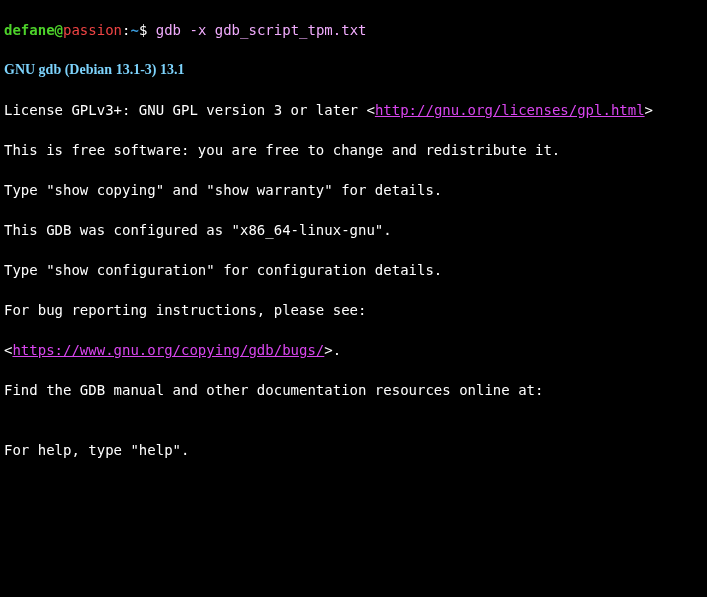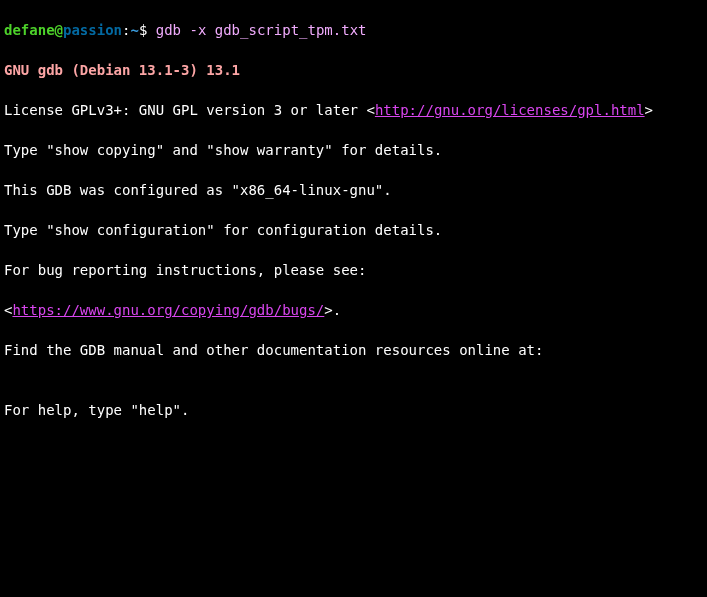--- a/index.html
+++ b/index.html
@@ -12,36 +12,37 @@
     line-height: 20px;
     width: 707px;
     height: 597px;
     overflow: hidden;
   }
   .terminal {
     padding: 0px 4px;
     white-space: pre;
   }
   .user { color: #4dd22a; font-weight: bold; text-align: center; }
-  .host { color: #0369a1; font-weight: bold; }
+  .host { color: #ef4444; font-weight: normal; }
   .at   { color: #4dd22a; font-weight: bold; }
   .colon{ color: #ffffff; }
   .path { color: #3a9bdc; font-weight: bold; }
   .dollar{ color: #ffffff; }
   .cmd  { color: #f0abfc; }
-  .title{ color: #fca5a5; font-weight: bold; }
+  .title{ color: #7dd3fc; font-weight: bold; font-family: Liberation Serif, serif; }
   .link { color: #d946ef; text-decoration: underline; }
 </style>
 </head>
 <body>
 
 <div class="terminal">
 <div><span class="user">defane</span><span class="at">@</span><span class="host">passion</span><span class="colon">:</span><span class="path">~</span><span class="dollar">$ </span><span class="cmd">gdb -x gdb_script_tpm.txt</span></div>
 <div class="title">GNU gdb (Debian 13.1-3) 13.1</div>
 <div><span>License GPLv3+: GNU GPL version 3 or later &lt;</span><span class="link">http://gnu.org/licenses/gpl.html</span><span>&gt;</span></div>
+<div>This is free software: you are free to change and redistribute it.</div>
 <div>Type "show copying" and "show warranty" for details.</div>
 <div>This GDB was configured as "x86_64-linux-gnu".</div>
 <div>Type "show configuration" for configuration details.</div>
 <div>For bug reporting instructions, please see:</div>
 <div><span>&lt;</span><span class="link">https://www.gnu.org/copying/gdb/bugs/</span><span>&gt;.</span></div>
 <div>Find the GDB manual and other documentation resources online at:</div>
 <div></div>
 <div>For help, type "help".</div>
 
 

